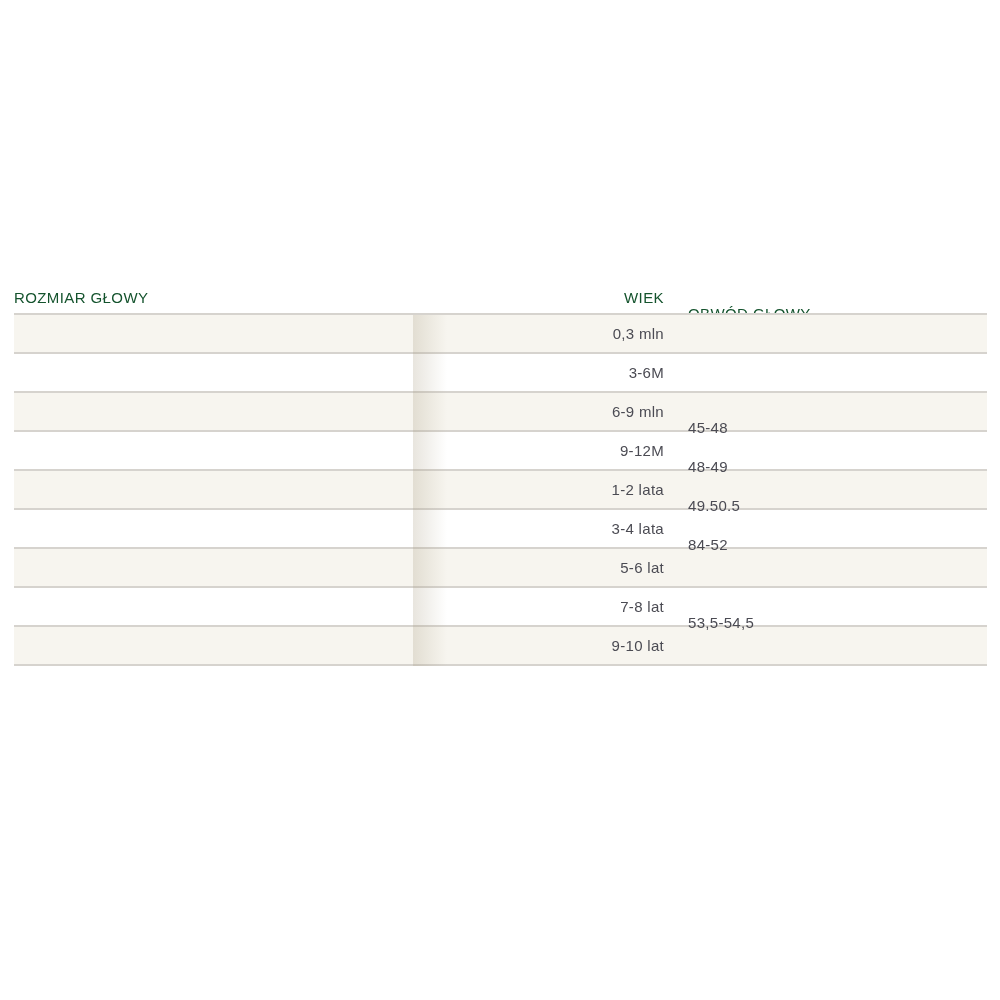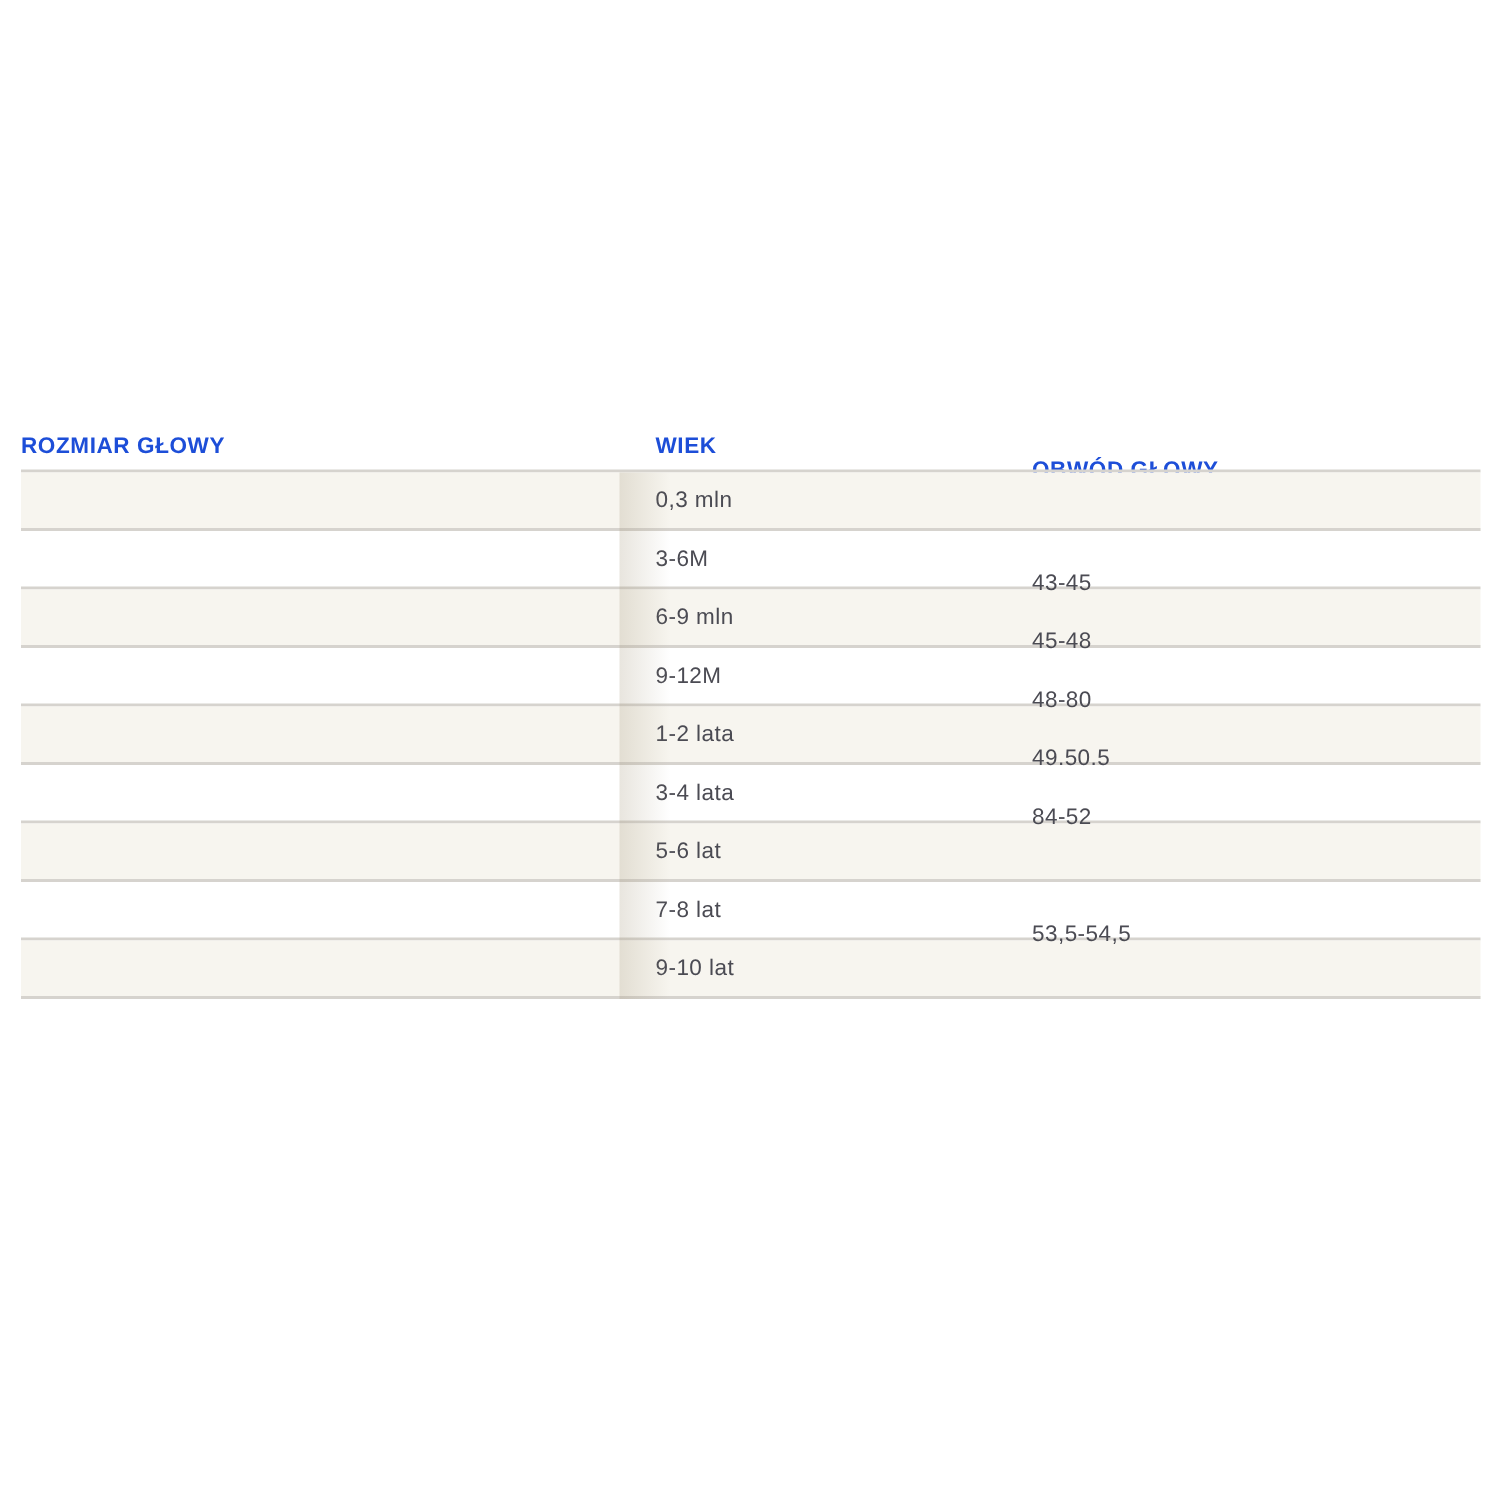--- a/index.html
+++ b/index.html
@@ -23,23 +23,23 @@
     top: 282px;
     width: 973px;
   }
   .thead {
     display: flex;
     height: 31px;
     align-items: center;
   }
   .th {
     font-size: 15px;
-    font-weight: 700;
+    font-weight: 400;
     letter-spacing: 0.4px;
-    color: #1d4ed8;
+    color: #14532d;
     box-sizing: border-box;
     white-space: nowrap;
   }
   .tbody {
     position: relative;
     border-top: 2px solid #d6d3ce;
   }
   .tr {
     display: flex;
     height: 39px;
@@ -53,21 +53,21 @@
   }
   .td {
     font-size: 15px;
     font-weight: 400;
     letter-spacing: 0.3px;
     color: #4b4b53;
     box-sizing: border-box;
     white-space: nowrap;
   }
   .col-rozmiar { width: 399px; }
-  .col-wiek    { width: 251px; padding-left: 24px; }
+  .col-wiek    { width: 251px; padding-left: 24px; text-align: right; }
   .col-obwod   { width: 323px; padding-left: 24px; margin-top: 32px; }
   .scroll-shadow {
     position: absolute;
     left: 399px;
     top: 0;
     bottom: 0;
     width: 34px;
     pointer-events: none;
     background: linear-gradient(to right, rgba(167,155,128,0.26), rgba(167,155,128,0));
   }
@@ -87,33 +87,32 @@
     <div class="tbody">
 
       <div class="tr odd">
         <div class="td col-rozmiar"></div>
         <div class="td col-wiek">0,3 mln</div>
       </div>
 
       <div class="tr">
         <div class="td col-rozmiar"></div>
         <div class="td col-wiek">3-6M</div>
-        <div class="td col-obwod">43-45</div>
       </div>
 
       <div class="tr odd">
         <div class="td col-rozmiar"></div>
         <div class="td col-wiek">6-9 mln</div>
         <div class="td col-obwod">45-48</div>
       </div>
 
       <div class="tr">
         <div class="td col-rozmiar"></div>
         <div class="td col-wiek">9-12M</div>
-        <div class="td col-obwod">48-80</div>
+        <div class="td col-obwod">48-49</div>
       </div>
 
       <div class="tr odd">
         <div class="td col-rozmiar"></div>
         <div class="td col-wiek">1-2 lata</div>
         <div class="td col-obwod">49.50.5</div>
       </div>
 
       <div class="tr">
         <div class="td col-rozmiar"></div>

